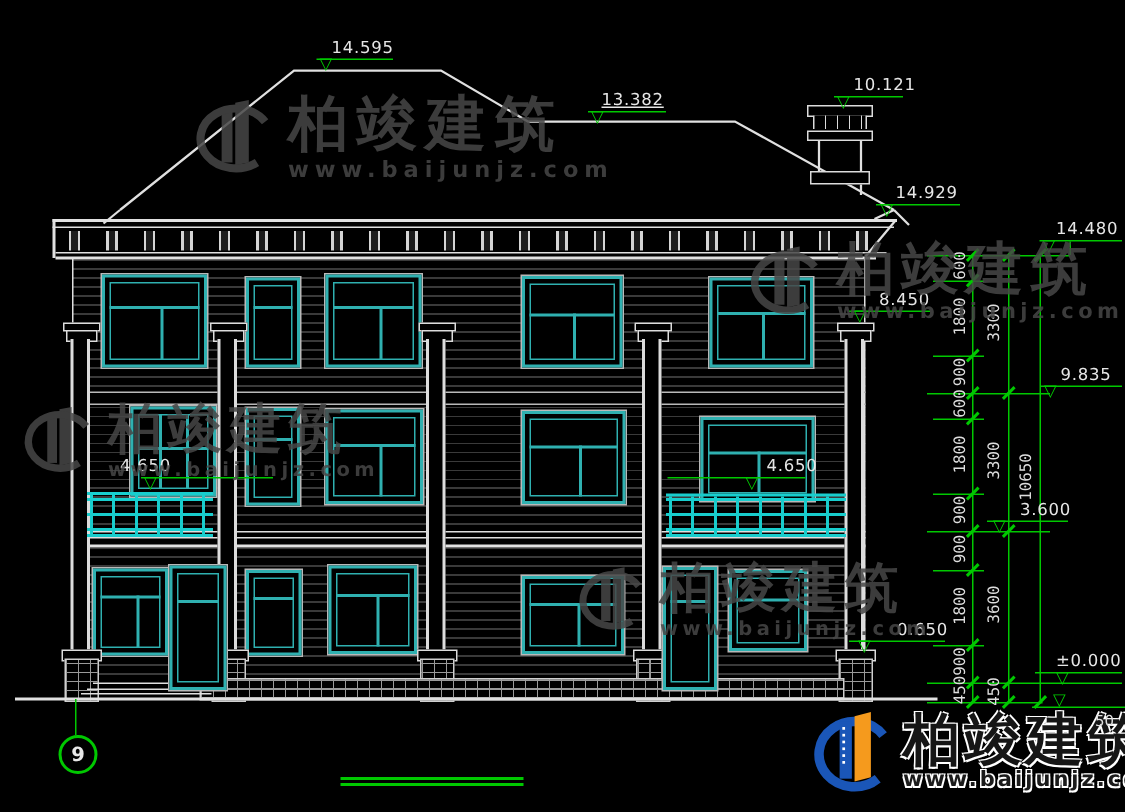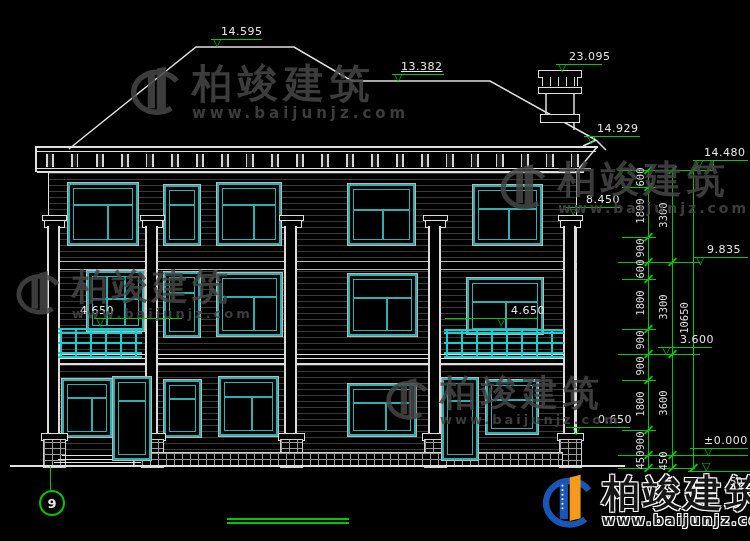--- a/index.html
+++ b/index.html
@@ -290,21 +290,21 @@
         <span class="tri" style="left:2px;">▽</span>
       </div>
   </div>
   <div class="elev" style="left:392px;top:61px;">
     <span class="lbl" style="margin-left:9px;text-decoration:underline;">13.382</span>
     <div class="bar" style="width:52px;">
         <span class="tri" style="left:2px;">▽</span>
       </div>
   </div>
   <div class="elev" style="left:556px;top:51px;">
-    <span class="lbl" style="margin-left:13px;">23.095</span>
+    <span class="lbl" style="margin-left:13px;">10.121</span>
     <div class="bar" style="width:46px;">
         <span class="tri" style="left:2px;">▽</span>
       </div>
   </div>
   <div class="elev" style="left:584px;top:123px;">
     <span class="lbl" style="margin-left:13px;">14.929</span>
     <div class="bar" style="width:56px;">
         <span class="tri" style="left:3px;">▽</span>
       </div>
   </div>

